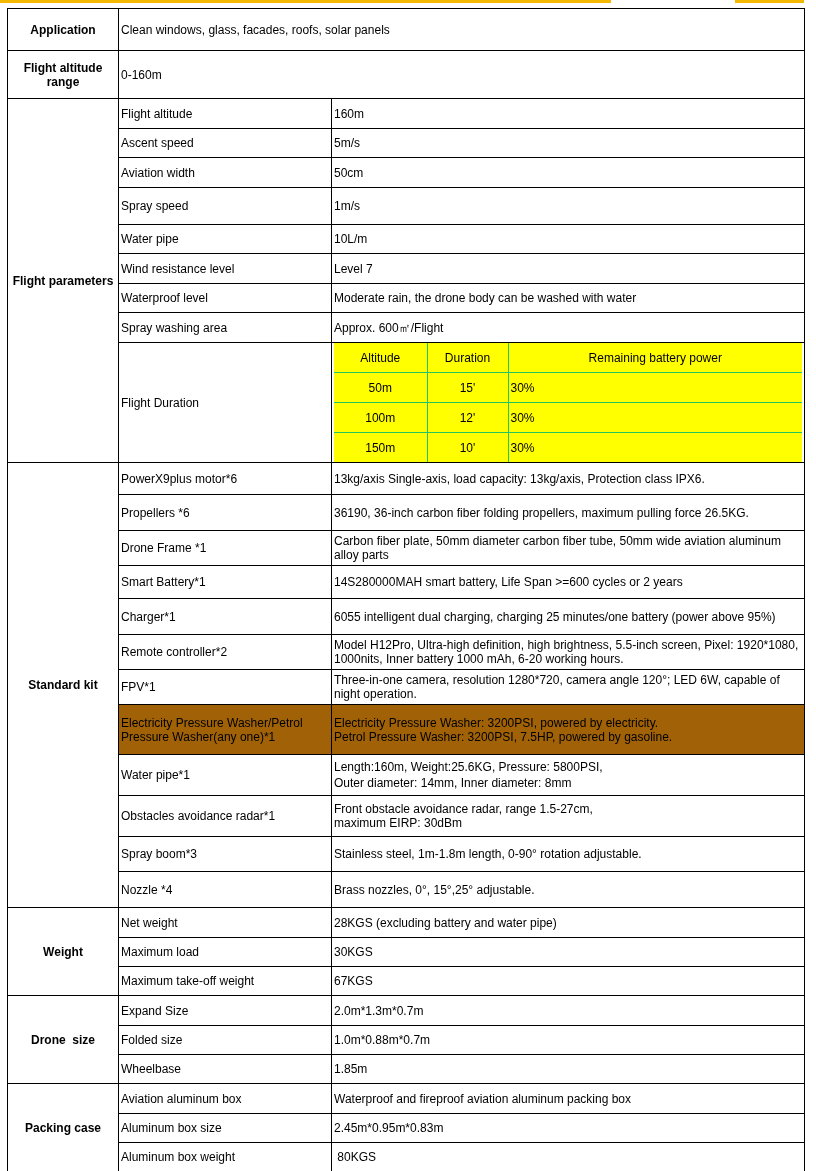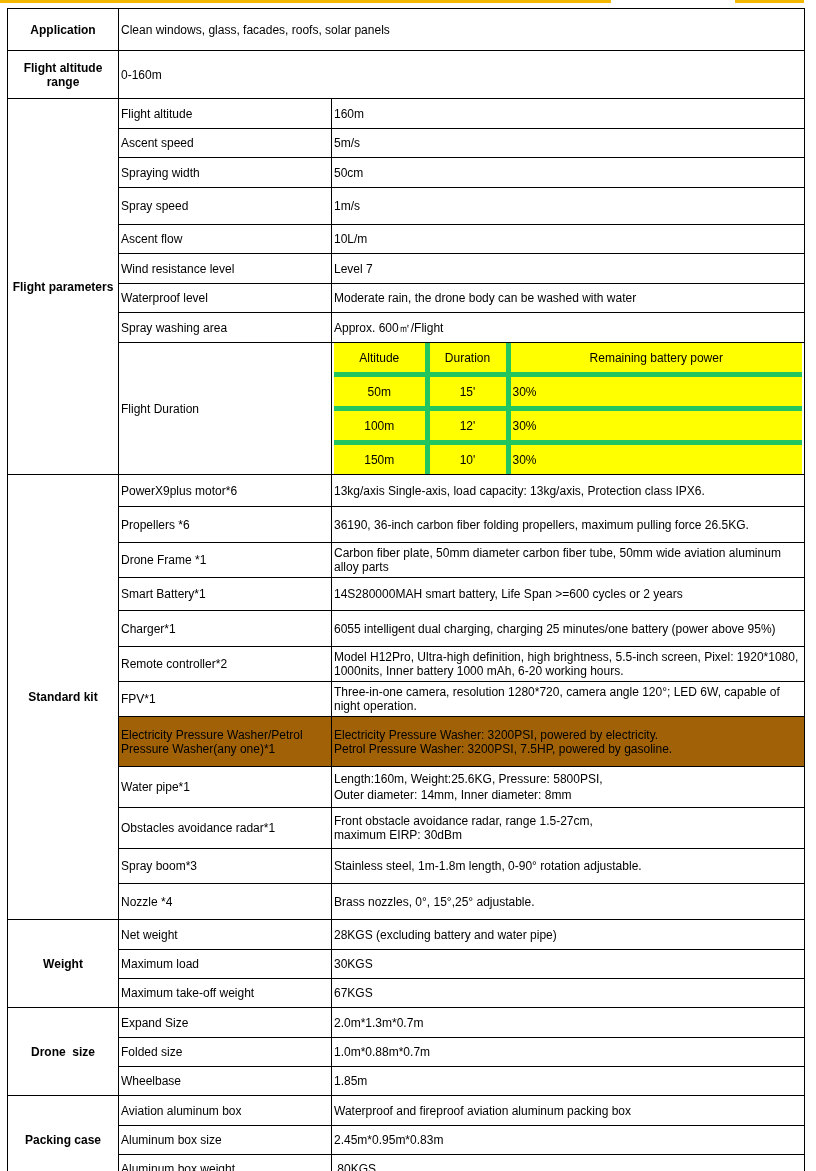--- a/index.html
+++ b/index.html
@@ -6,21 +6,21 @@
   body { width:816px; height:1171px; position:relative; overflow:hidden;
          font-family:"Liberation Sans", sans-serif; font-size:12px; color:#000; }
   .topbar { position:absolute; top:0; left:0; width:804px; height:3px; background:#f5b800; }
   .topbar-gap { position:absolute; top:0; left:611px; width:124px; height:3px; background:#ffffff; }
   table.spec { position:absolute; top:8px; left:7px; width:797px; border-collapse:collapse; table-layout:fixed; }
   table.spec td { border:1px solid #000; padding:0 2px; vertical-align:middle; line-height:14px; }
   td.cat { font-weight:bold; text-align:center; }
   td.yellow { background:#a16207; }
   td.nested-host { padding:0; }
   table.nested { width:100%; height:100%; border-collapse:collapse; table-layout:fixed; }
-  table.nested td { border:5px solid #22c55e; background:#ffff00; height:29px; padding:0 2px; }
+  table.nested td { border:1px solid #22c55e; background:#ffff00; height:29px; padding:0 2px; }
   table.nested tr:first-child td { border-top:none;text-align:center; }
   table.nested tr:last-child td { border-bottom:none; }
   table.nested td:first-child { border-left:none; }
   table.nested td:last-child { border-right:none; }
   table.nested td.c { text-align:center; }
 </style>
 </head>
 <body>
 
 <div class="topbar"></div>
@@ -47,29 +47,29 @@
     <tr style="height:30px">
       <td class="cat" rowspan="9">Flight parameters</td>
       <td>Flight altitude</td>
       <td>160m</td>
     </tr>
     <tr style="height:29px">
       <td>Ascent speed</td>
       <td>5m/s</td>
     </tr>
     <tr style="height:30px">
-      <td>Spraying width</td>
+      <td>Aviation width</td>
       <td>50cm</td>
     </tr>
     <tr style="height:37px">
       <td>Spray speed</td>
       <td>1m/s</td>
     </tr>
     <tr style="height:29px">
-      <td>Ascent flow</td>
+      <td>Water pipe</td>
       <td>10L/m</td>
     </tr>
     <tr style="height:30px">
       <td>Wind resistance level</td>
       <td>Level 7</td>
     </tr>
     <tr style="height:29px">
       <td>Waterproof level</td>
       <td>Moderate rain, the drone body can be washed with water</td>
     </tr>

